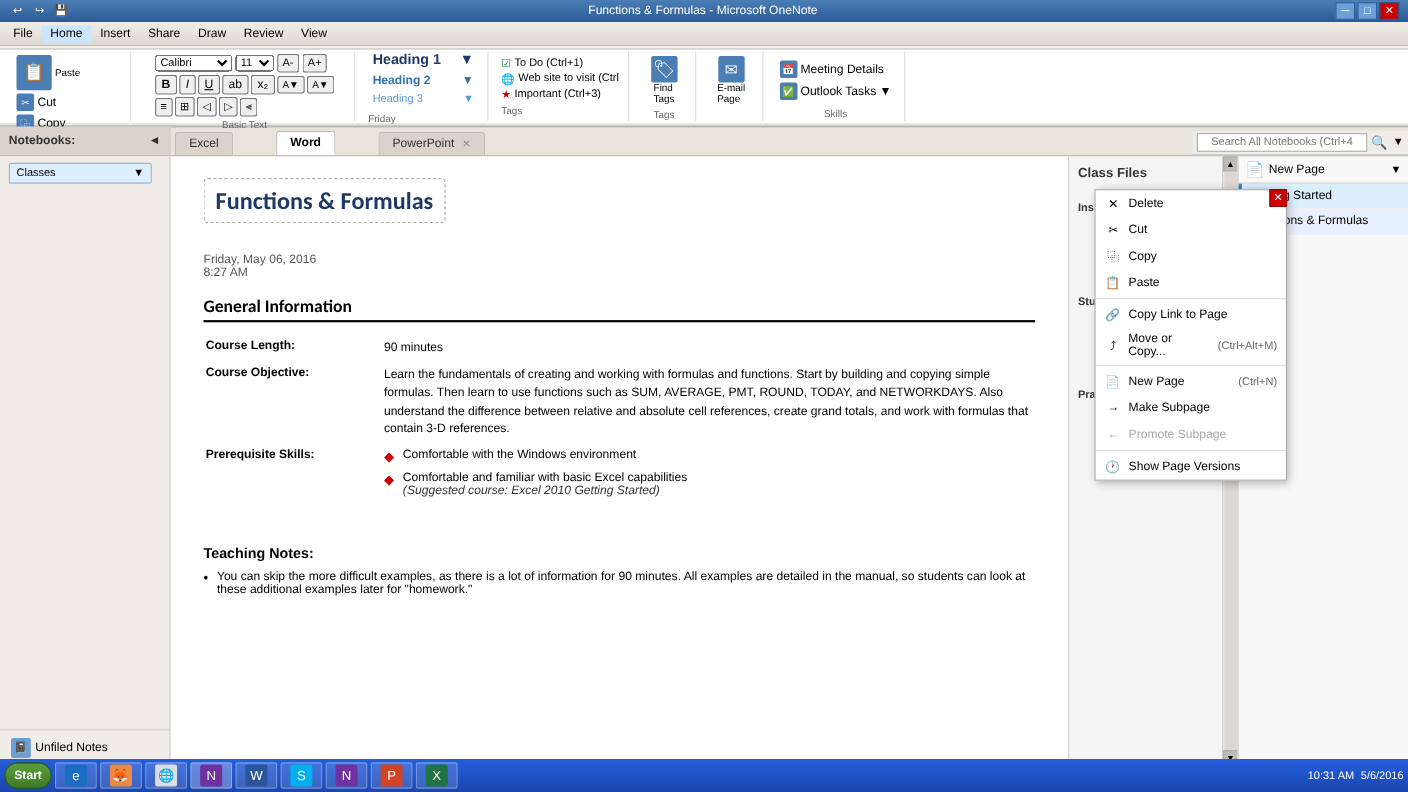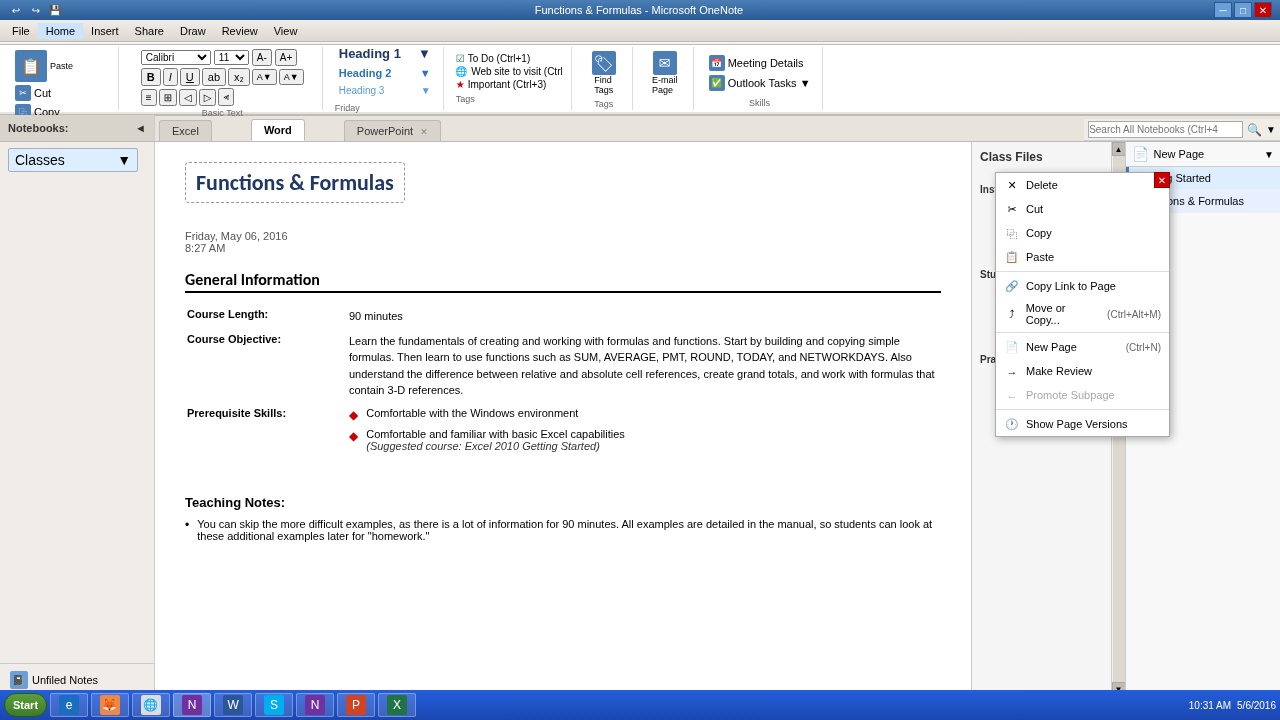--- a/index.html
+++ b/index.html
@@ -136,21 +136,21 @@
     #sidebar {
       width: 155px;
       background: #f0ede8;
       border-right: 1px solid #ccc;
       display: flex;
       flex-direction: column;
     }
     .class-dropdown {
       display: flex; align-items: center; gap: 20px;
       padding: 3px 6px;
-      font-size: 14px;
+      font-size: 10px;
       background: #ddeeff;
       border: 1px solid #aac;
       border-radius: 2px;
       cursor: pointer;
       width: 130px;
     }
     #unfiled-section {
       margin-top: auto;
       border-top: 1px solid #ccc;
       padding: 4px;
@@ -605,21 +605,21 @@
     <span>Notebooks:</span>
     <span style="margin-left:auto;cursor:pointer;">◄</span>
   </div>
   <div class="nb-tabs-container">
     <div class="nb-tab">Excel</div>
     <div class="nb-tab active">Word</div>
     <div class="nb-tab">PowerPoint <span class="nb-tab-x">✕</span></div>
   </div>
 
   <div id="search-bar" style="margin-left:auto;display:flex;align-items:center;gap:4px;padding:2px 4px;">
-    <input type="text" id="search-input" style="width: 155px; font-size: 10px; padding: 2px 0; border: 1px solid rgb(170, 170, 170);" placeholder="Search All Notebooks (Ctrl+4">
+    <input type="text" id="search-input" style="width: 155px; font-size: 10px; padding: 2px 12px; border: 1px solid rgb(170, 170, 170);" placeholder="Search All Notebooks (Ctrl+4">
     <span style="cursor:pointer;font-size:12px;">🔍</span>
     <span style="cursor:pointer;font-size:10px;">▼</span>
   </div>
 </div>
 
 <div id="main-layout" style="display:flex;height:calc(720px - 20px - 22px - 68px - 26px - 30px);position:relative;">
 
   <div id="sidebar">
     <div style="padding:6px 8px;">
       <div class="class-dropdown">
@@ -764,21 +764,21 @@
       <span class="ctx-shortcut">(Ctrl+Alt+M)</span>
     </div>
     <div class="ctx-separator"></div>
     <div class="ctx-item">
       <span class="ctx-icon">📄</span>
       <span>New Page</span>
       <span class="ctx-shortcut">(Ctrl+N)</span>
     </div>
     <div class="ctx-item">
       <span class="ctx-icon">→</span>
-      <span>Make Review</span>
+      <span>Make Subpage</span>
     </div>
     <div class="ctx-item grayed">
       <span class="ctx-icon">←</span>
       <span style="color:#aaa;">Promote Subpage</span>
     </div>
     <div class="ctx-separator"></div>
     <div class="ctx-item">
       <span class="ctx-icon">🕐</span>
       <span>Show Page Versions</span>
     </div>

